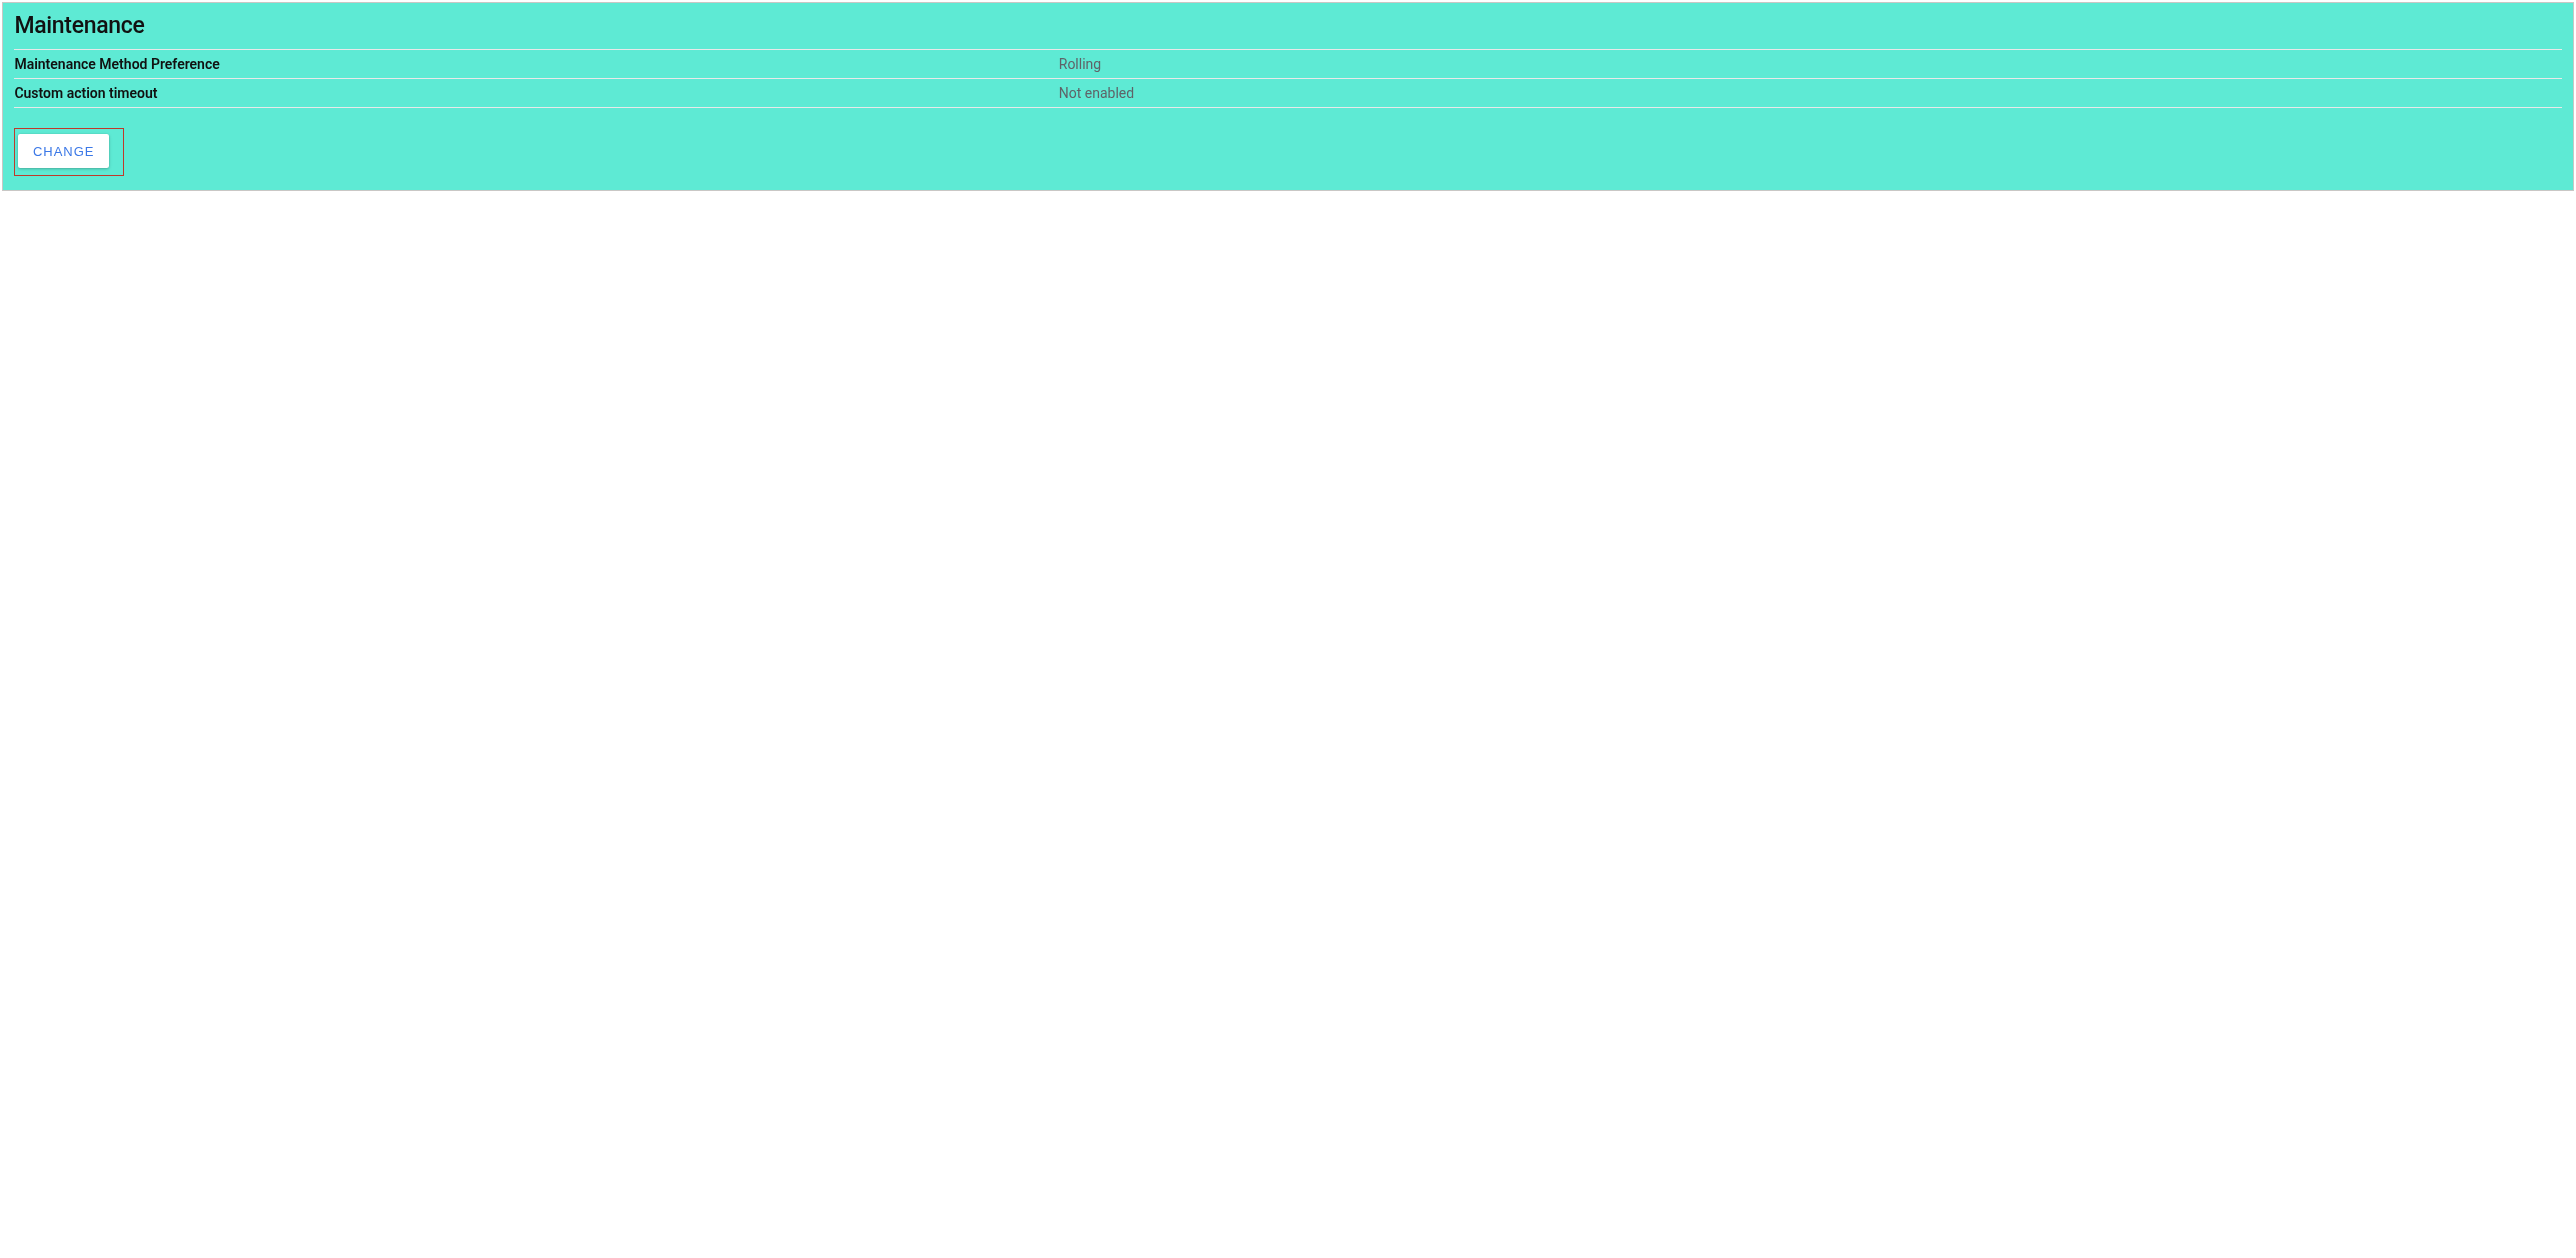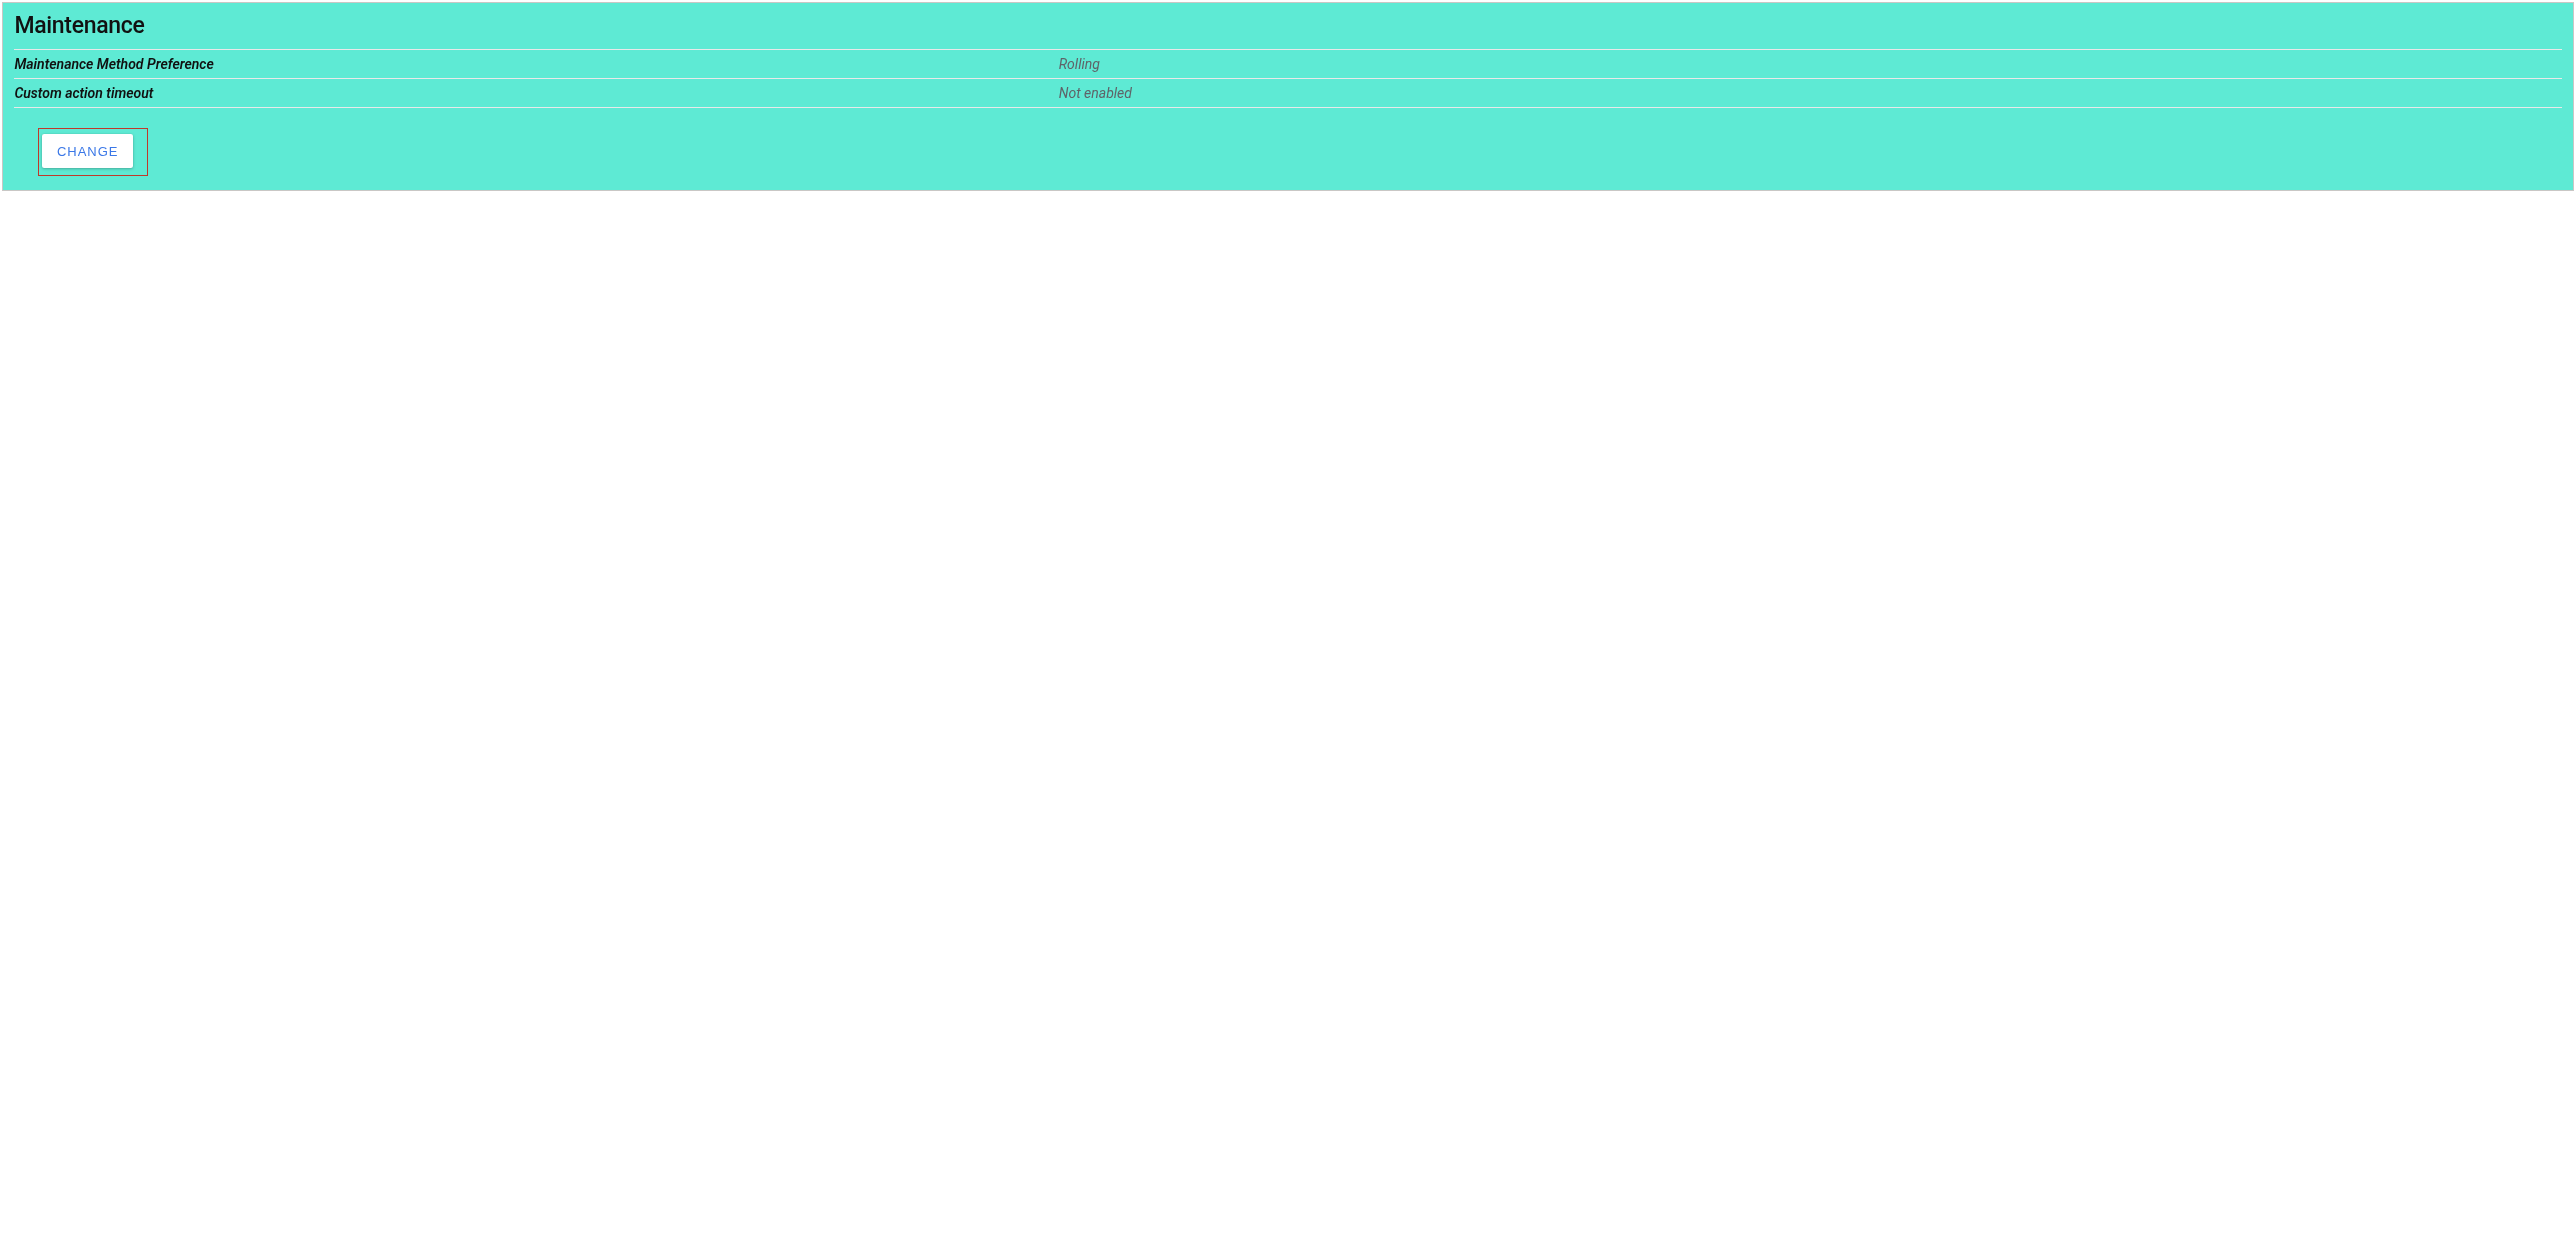--- a/index.html
+++ b/index.html
@@ -24,21 +24,20 @@
       margin-bottom: 9.3px;
       letter-spacing: -0.3px;
     }
     .kv-table {
       width: 100%;
       border-collapse: collapse;
     }
     .kv-row {
       border-top: 0.5px solid #e9e9e9;
       border-bottom: 0.5px solid #e9e9e9;
-      font-style: italic;
     }
     .kv-row td {
       padding: 6.2px 0;
       vertical-align: middle;
     }
     .kv-label {
       font-size: 14px;
       font-weight: 600;
       color: #111;
       width: 41%;
@@ -46,21 +45,20 @@
     .kv-value {
       font-size: 14px;
       font-weight: 400;
       color: #5f6368;
     }
     .button-wrap {
       margin-top: 19.6px;
       display: inline-block;
       border: 1.5px solid #c0392b;
       padding: 5.2px 14.4px 7.2px 3.1px;
-      margin-left: 24px;
     }
     .change-button {
       display: inline-block;
       background: #fff;
       color: #3b78e7;
       font-size: 13px;
       font-weight: 500;
       letter-spacing: 1px;
       padding: 9.3px 14.4px;
       border: none;

